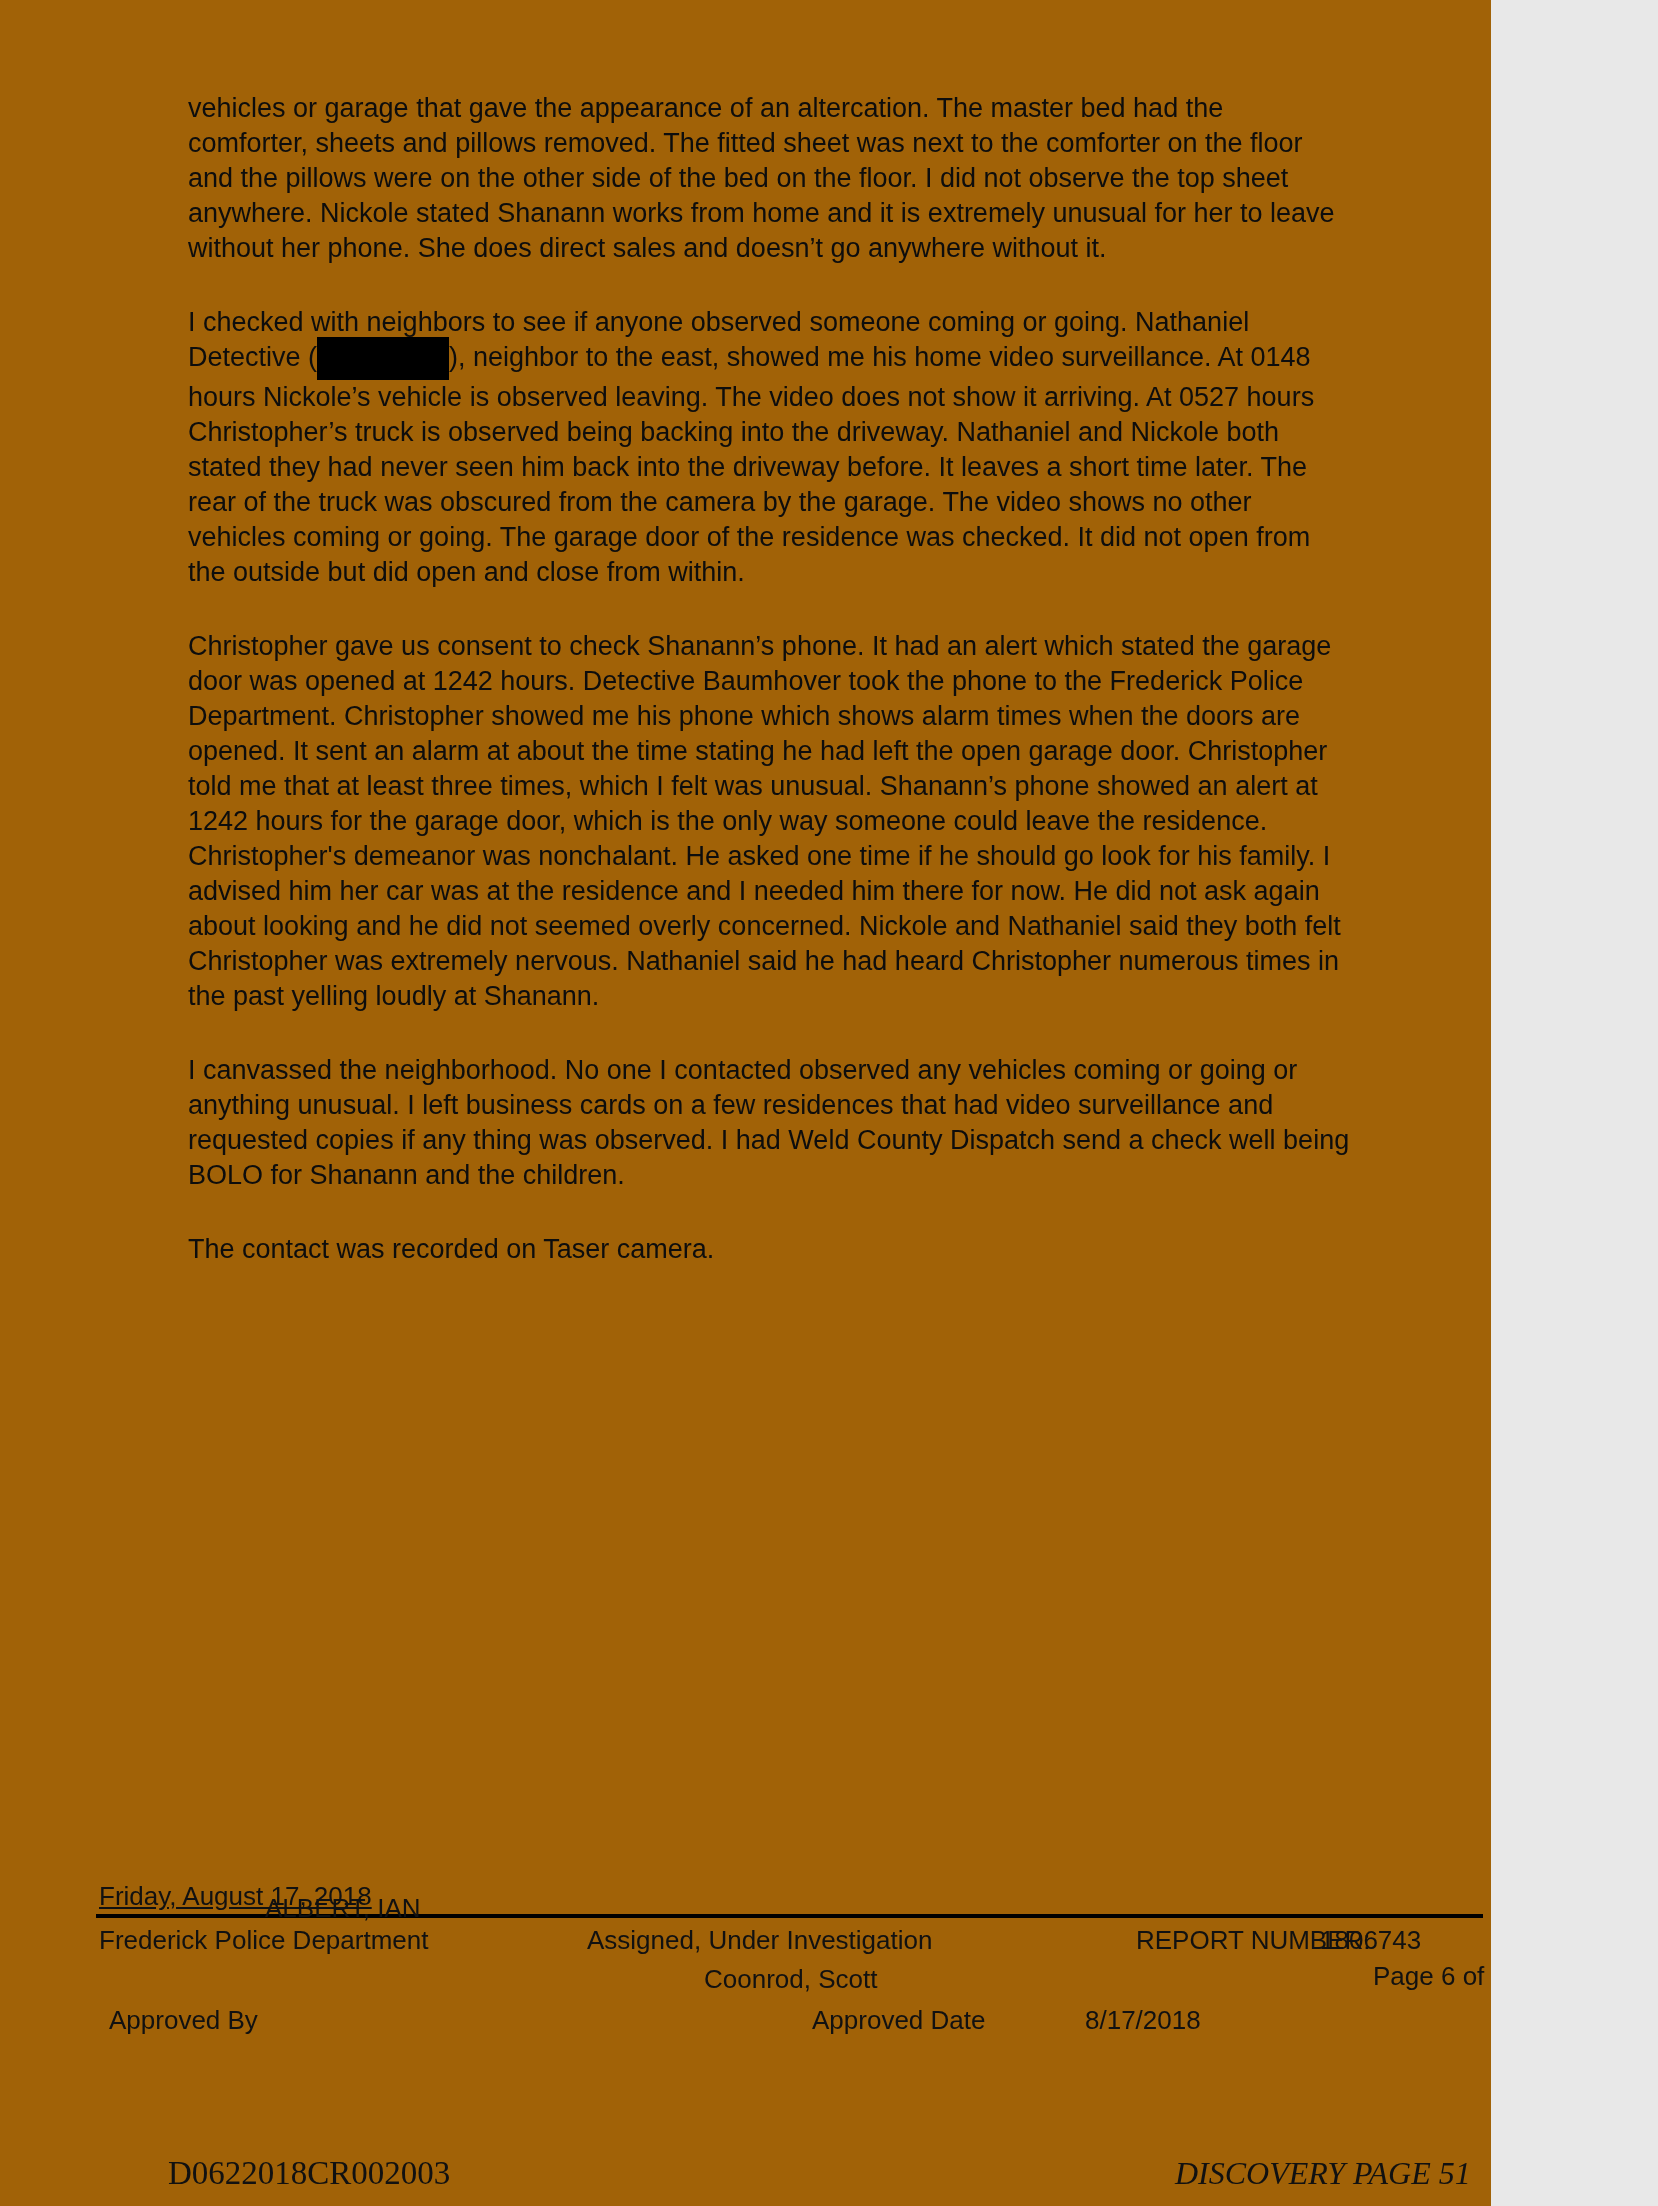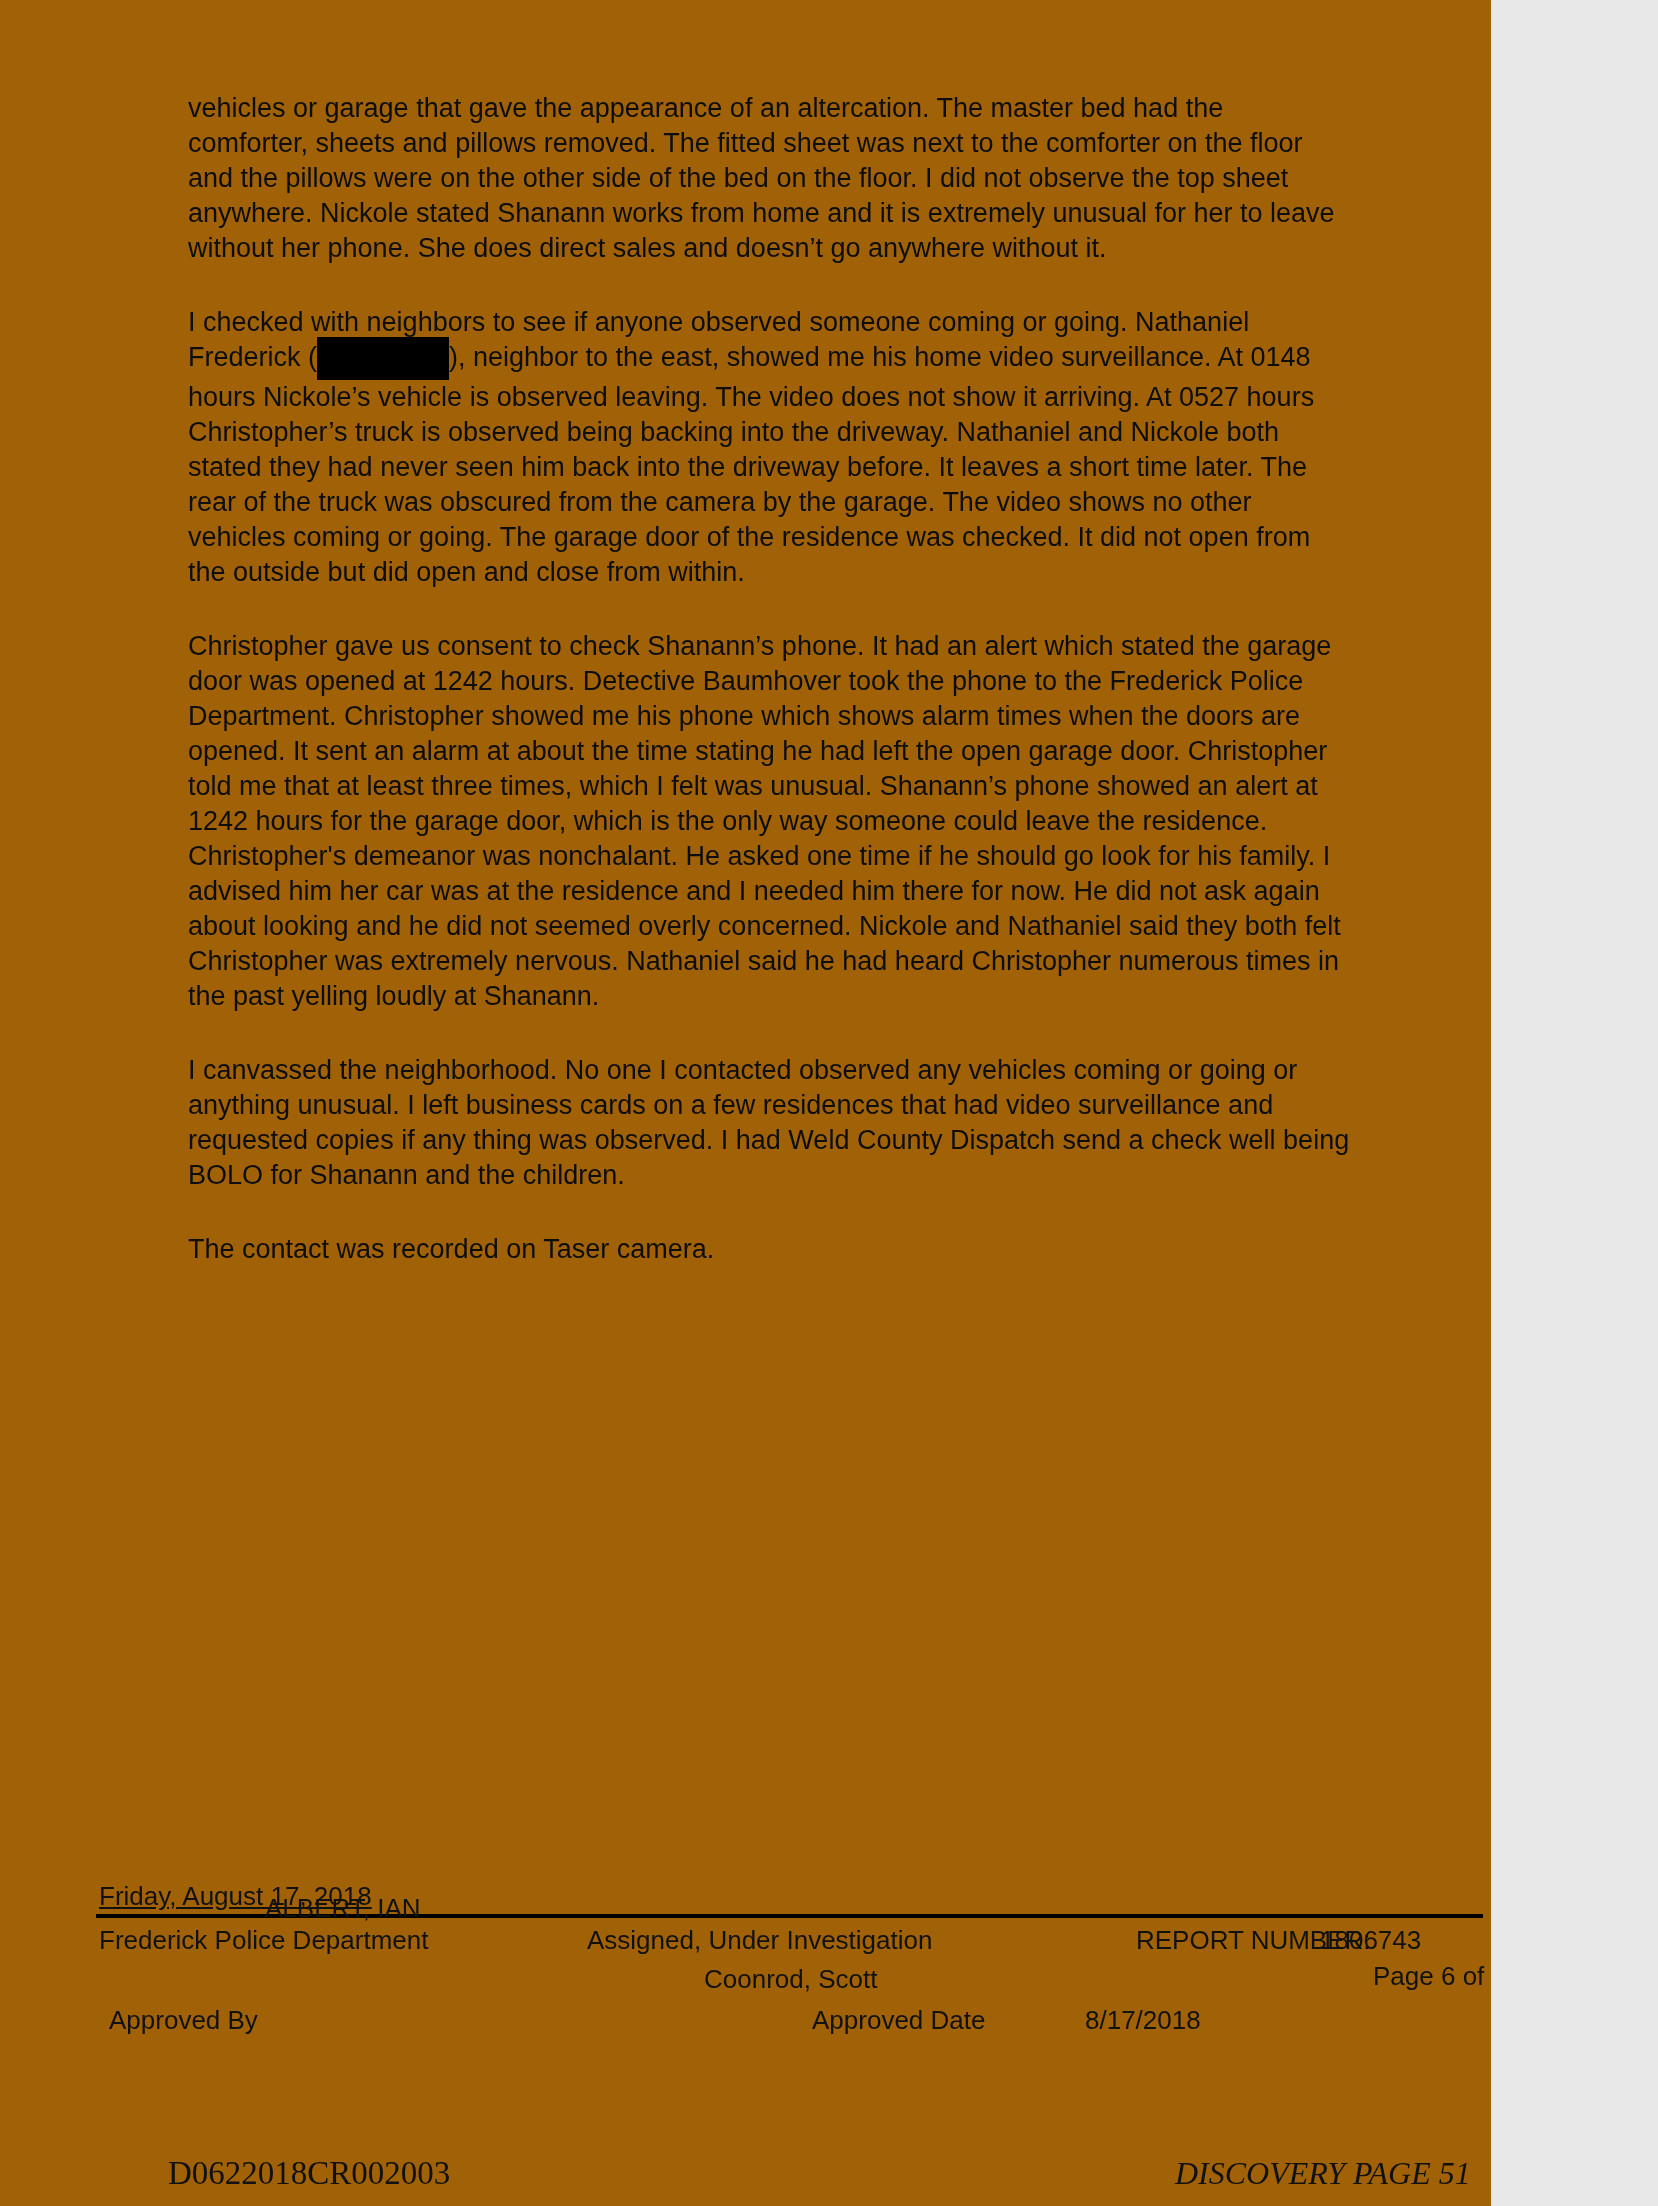--- a/index.html
+++ b/index.html
@@ -75,21 +75,21 @@
 <div class="page">
 
   <main class="report-body">
     <p>vehicles or garage that gave the appearance of an altercation. The master bed had the
 comforter, sheets and pillows removed. The fitted sheet was next to the comforter on the floor
 and the pillows were on the other side of the bed on the floor. I did not observe the top sheet
 anywhere. Nickole stated Shanann works from home and it is extremely unusual for her to leave
 without her phone. She does direct sales and doesn’t go anywhere without it.</p>
 
     <p><span>I checked with neighbors to see if anyone observed someone coming or going. Nathaniel</span>
-<span><span>Frederick (</span><span class="redaction"></span><span>), neighbor to the east, showed me his home video surveillance. At 0148</span></span>
+<span><span>Detective (</span><span class="redaction"></span><span>), neighbor to the east, showed me his home video surveillance. At 0148</span></span>
 <span>hours Nickole’s vehicle is observed leaving. The video does not show it arriving. At 0527 hours
 Christopher’s truck is observed being backing into the driveway. Nathaniel and Nickole both
 stated they had never seen him back into the driveway before. It leaves a short time later. The
 rear of the truck was obscured from the camera by the garage. The video shows no other
 vehicles coming or going. The garage door of the residence was checked. It did not open from
 the outside but did open and close from within.</span></p>
 
     <p>Christopher gave us consent to check Shanann’s phone. It had an alert which stated the garage
 door was opened at 1242 hours. Detective Baumhover took the phone to the Frederick Police
 Department. Christopher showed me his phone which shows alarm times when the doors are

